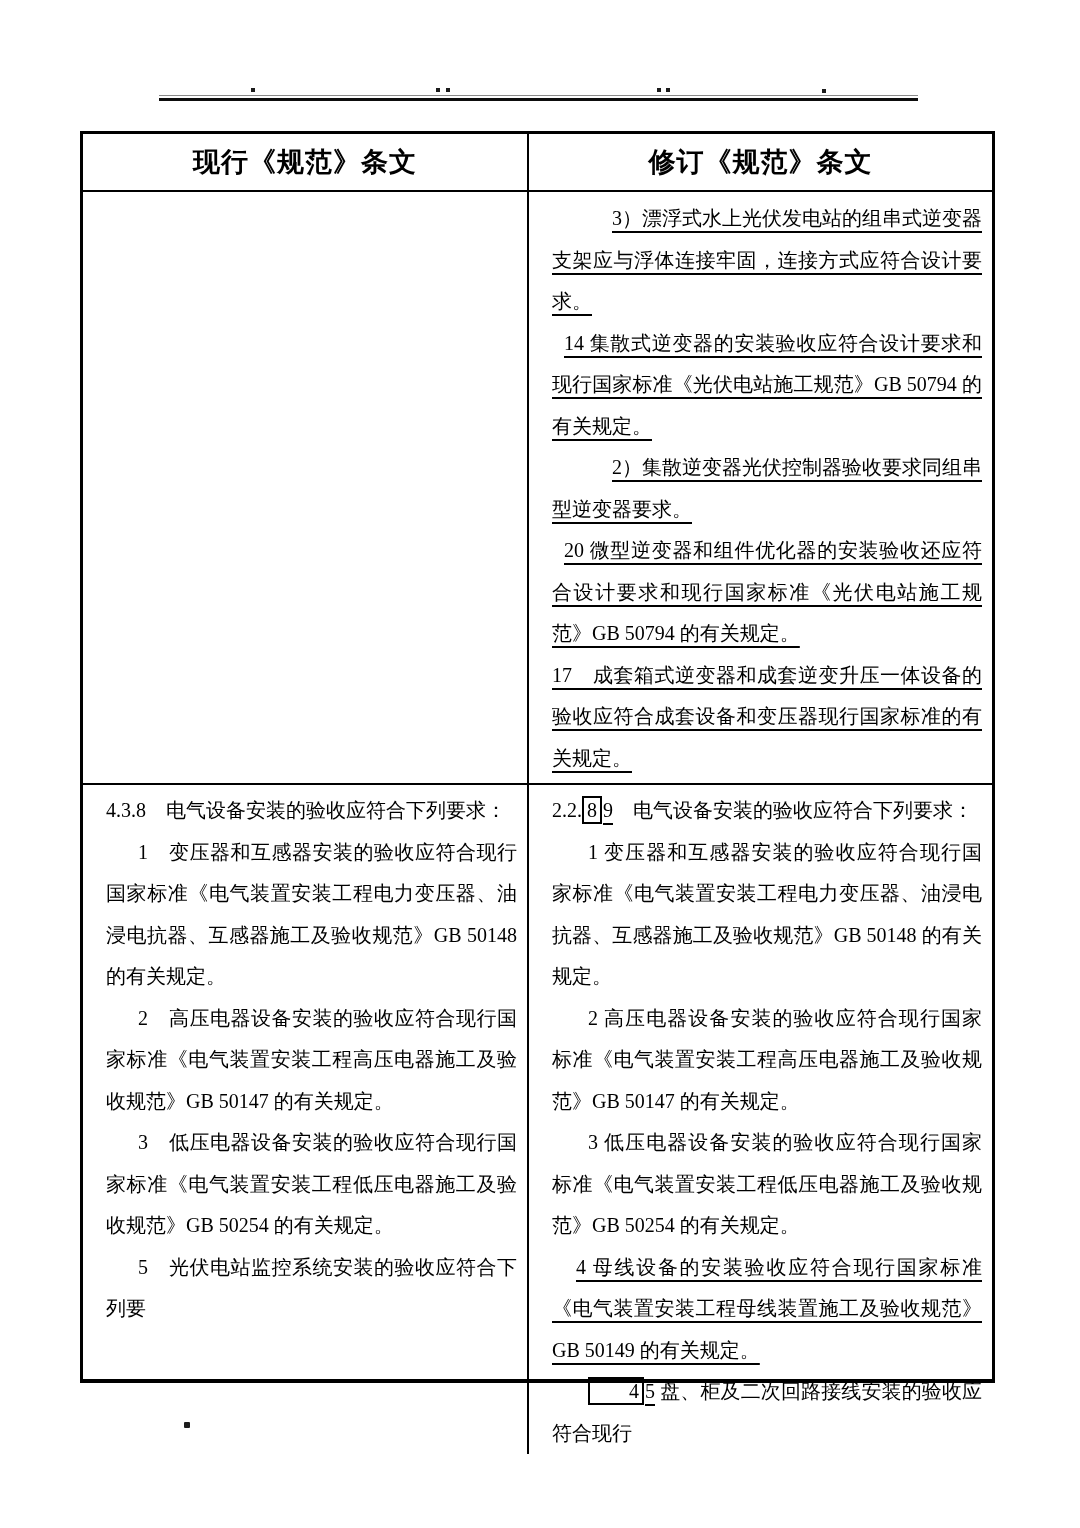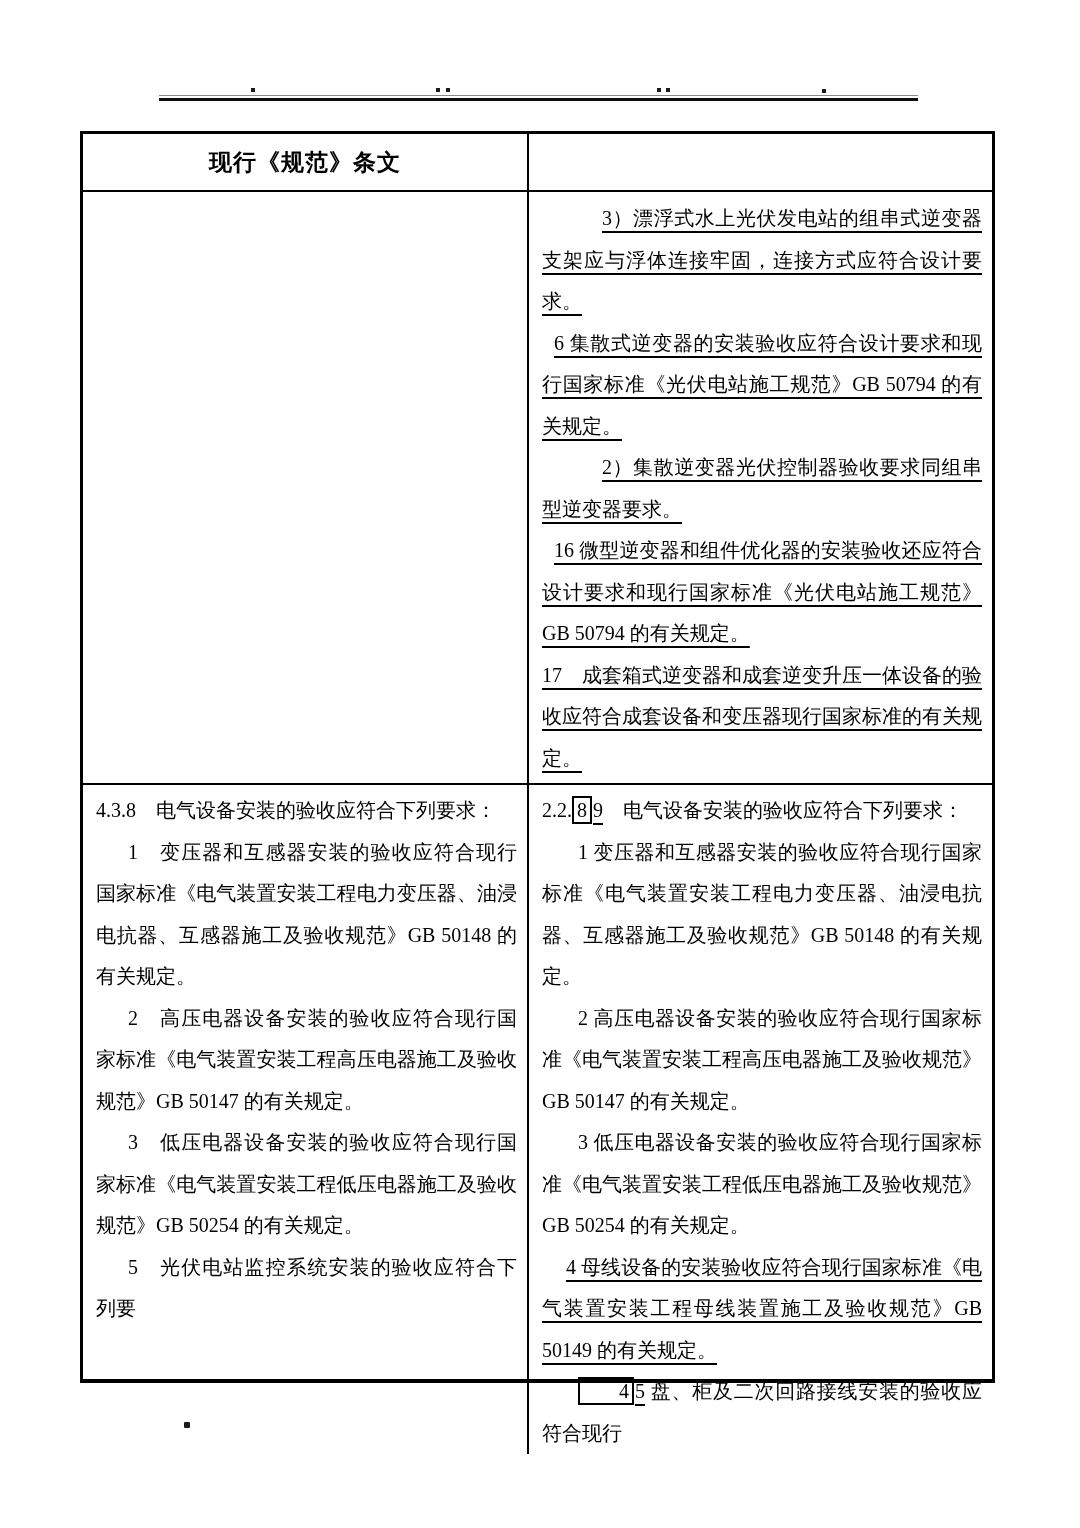--- a/index.html
+++ b/index.html
@@ -22,30 +22,30 @@
   
   .doc-table {
     position:absolute; left:80px; top:131px; width:915px; height:1252px;
     border:3px solid #000; border-bottom-width:4px;
     display:flex; flex-direction:column; background:#fff;
   }
   .hrow { display:flex; height:58px; border-bottom:2px solid #000; flex:0 0 auto; }
   .hcell {
     display:flex; align-items:center; justify-content:center;
     font-family:Liberation Mono, monospace;
-    font-weight:bold; font-size:23px; letter-spacing:1px;
+    font-weight:bold; font-size:27px; letter-spacing:1px;
   }
   .col-l { width:446px; border-right:2px solid #000; flex:0 0 auto; }
   .col-r { flex:1 1 auto; }
 
   .brow { display:flex; flex:0 0 auto; }
   .brow.r1 { height:593px; border-bottom:2px solid #000; }
   .brow.r2 { flex:1 1 auto; }
   .cell { overflow:hidden; font-size:20px; line-height:41.5px; }
-  .cell .inner { padding:6px 10px 0 13px; }
+  .cell .inner { padding:6px 10px 0 23px; }
   .brow.r2 .cell .inner { padding-top:5px; }
 
   p { text-align:justify; text-justify:inter-ideograph; }
   .u { text-decoration:underline; text-underline-offset:6px; text-decoration-thickness:2px; }
   .boxed {
     display:inline-block; border:2px solid #000; line-height:24px;
     padding:0 3px; margin:0 1px 0 0; vertical-align:baseline;
   }
   .in0  { text-indent:0; }
   .in06 { text-indent:0.6em; }
@@ -67,30 +67,33 @@
   <div class="speck" style="left:666px;top:88px"></div>
   <div class="speck" style="left:822px;top:89px"></div>
   <div class="speck big" style="left:184px;top:1422px"></div>
 
   <div class="doc-table">
 
     <div class="hrow">
       <div class="hcell col-l">
         <span>现行《规范》条文</span>
       </div>
+      <div class="hcell col-r">
+        <span>修订《规范》条文</span>
+      </div>
     </div>
 
     <div class="brow r1">
       <div class="cell col-l"></div>
       <div class="cell col-r">
         <div class="inner">
           <p class="u in3">3）漂浮式水上光伏发电站的组串式逆变器支架应与浮体连接牢固，连接方式应符合设计要求。</p>
-          <p class="u in06">6 集散式逆变器的安装验收应符合设计要求和现行国家标准《光伏电站施工规范》GB 50794 的有关规定。</p>
+          <p class="u in06">14 集散式逆变器的安装验收应符合设计要求和现行国家标准《光伏电站施工规范》GB 50794 的有关规定。</p>
           <p class="u in3">2）集散逆变器光伏控制器验收要求同组串型逆变器要求。</p>
-          <p class="u in06">16 微型逆变器和组件优化器的安装验收还应符合设计要求和现行国家标准《光伏电站施工规范》GB 50794 的有关规定。</p>
+          <p class="u in06">20 微型逆变器和组件优化器的安装验收还应符合设计要求和现行国家标准《光伏电站施工规范》GB 50794 的有关规定。</p>
           <p class="u in0">17　成套箱式逆变器和成套逆变升压一体设备的验收应符合成套设备和变压器现行国家标准的有关规定。</p>
         </div>
       </div>
     </div>
 
     <div class="brow r2">
 
       <div class="cell col-l">
         <div class="inner">
           <p class="in0">4.3.8　电气设备安装的验收应符合下列要求：</p>

